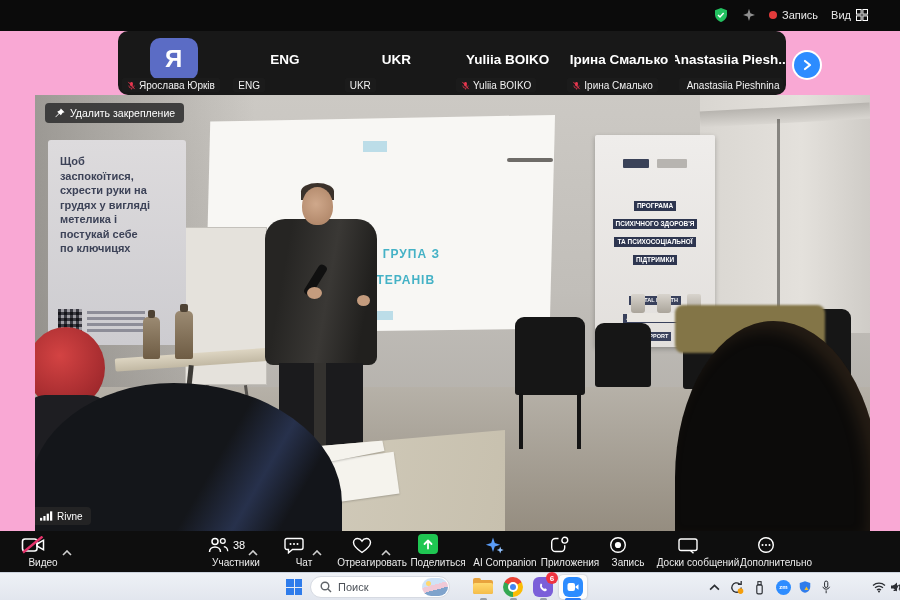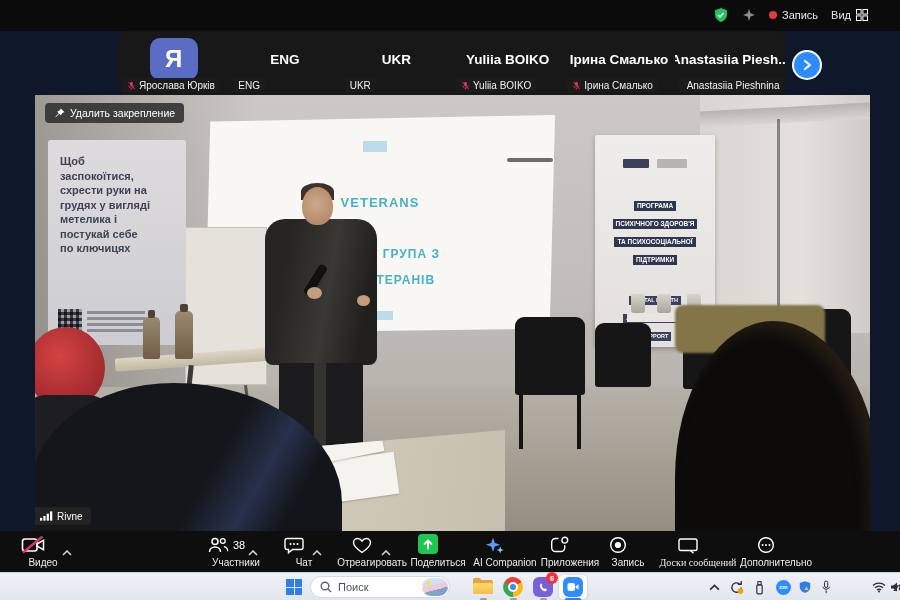--- a/index.html
+++ b/index.html
@@ -1,17 +1,17 @@
 <!DOCTYPE html>
 <html><head>
 <meta charset="utf-8">
 <style>
   * { margin:0; padding:0; box-sizing:border-box; }
   body { background:#000; font-family:"Liberation Sans", sans-serif; }
-  #app { position:relative; width:900px; height:600px; overflow:hidden; background:#0f172a; }
+  #app { position:relative; width:900px; height:600px; overflow:hidden; background:#f9a8d4; }
   .abs { position:absolute; }
 
   
   .topbar { position:absolute; left:0; top:0; width:900px; height:31px; background:#0b0b0b; }
   .topbar-right { position:absolute; right:32px; top:7px; display:flex; align-items:center; gap:13px; }
   .rec-wrap { display:flex; align-items:center; gap:5px; color:#e8e8e8; font-size:11px; }
   .rec-dot { width:8px; height:8px; border-radius:50%; background:#e23b3b; }
   .view-wrap { display:flex; align-items:center; gap:5px; color:#e8e8e8; font-size:11px; }
 
   
@@ -226,21 +226,20 @@
 
   <div class="video">
     <div class="abs wall-shade"></div>
     <div class="abs floor"></div>
     <div class="abs door"></div>
     <div class="abs door-top"></div>
     <div class="abs door-line"></div>
 
     <div class="abs screen">
       <div class="slide-logo"></div>
-      <div class="slide-line" style="top:80px;">VETERANS</div>
       <div class="slide-line" style="top:132px; font-size:12px;">РОБОЧА ГРУПА З</div>
       <div class="slide-line" style="top:158px; font-size:12px;">ДЛЯ ВЕТЕРАНІВ</div>
       <div class="slide-logo2"></div>
     </div>
     <div class="abs tray-line"></div>
 
     <div class="abs flipchart"></div>
     <div class="abs flipchart-leg" style="left:168px; top:290px; transform:rotate(8deg);"></div>
     <div class="abs flipchart-leg" style="left:212px; top:290px; transform:rotate(-8deg);"></div>
 
@@ -434,21 +433,21 @@
     <div class="tbi" style="left:592px; width:52px;">
       <div class="tbi-ico">
         <svg width="18" height="18" viewBox="0 0 18 18">
             <circle cx="9" cy="9" r="7.3" fill="none" stroke="#fff" stroke-width="1.4"></circle>
             <circle cx="9" cy="9" r="3.1" fill="#fff"></circle>
           </svg>
       </div>
       <div class="tbi-label">Запись</div>
     </div>
 
-    <div class="tbi" style="left:650px; width:76px;font-family:Liberation Serif, serif;">
+    <div class="tbi" style="left:650px; width:76px;">
       <div class="tbi-ico">
         <svg width="20" height="17" viewBox="0 0 20 17">
             <rect x="1" y="2" width="18" height="11.5" rx="2" fill="none" stroke="#fff" stroke-width="1.4"></rect>
             <path d="M12.5 13.5l3 2.8" stroke="#fff" stroke-width="1.4"></path>
           </svg>
       </div>
       <div class="tbi-label">Доски сообщений</div>
     </div>
 
     <div class="tbi" style="left:728px; width:76px;">

